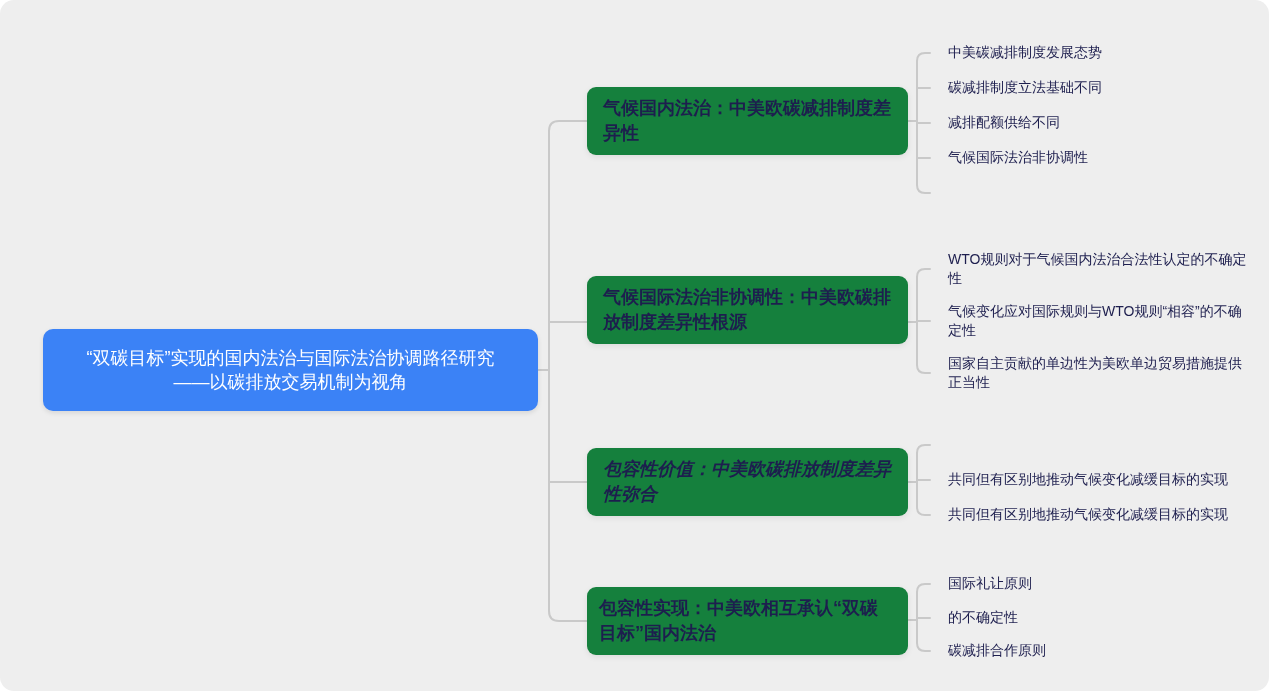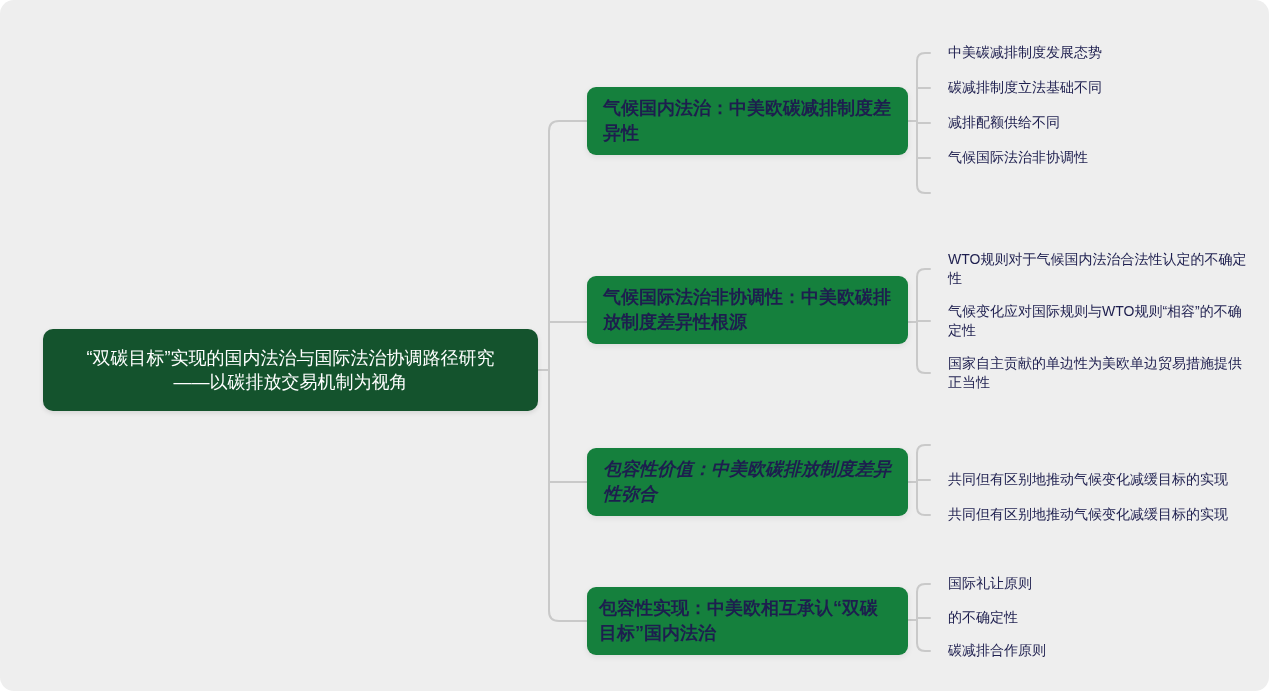--- a/index.html
+++ b/index.html
@@ -26,21 +26,21 @@
     fill: none;
     stroke: #c9c9c9;
     stroke-width: 2;
     stroke-linecap: round;
   }
   .root-node {
     position: absolute;
     left: 43px; top: 329px;
     width: 495px; height: 82px;
     box-sizing: border-box;
-    background: #14532d;
+    background: #3b82f6;
     border-radius: 10px;
     color: #ffffff;
     font-size: 18px;
     line-height: 24px;
     display: flex;
     flex-direction: column;
     align-items: center;
     justify-content: center;
     text-align: center;
     box-shadow: 0 2px 5px rgba(0,0,0,0.10);

